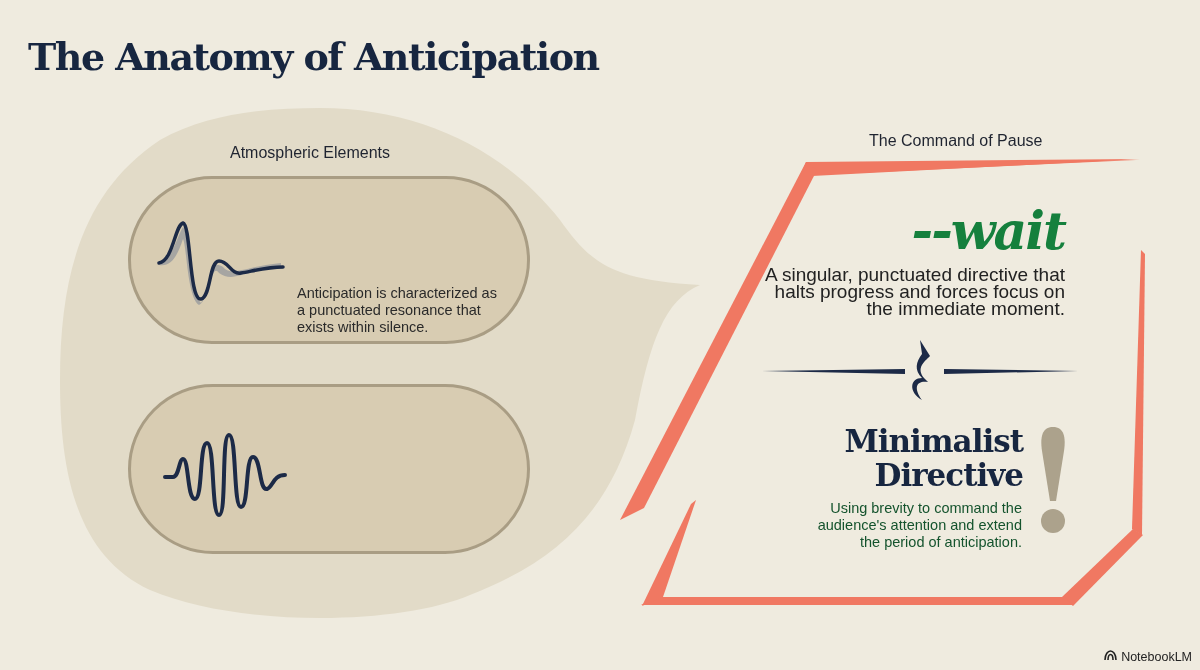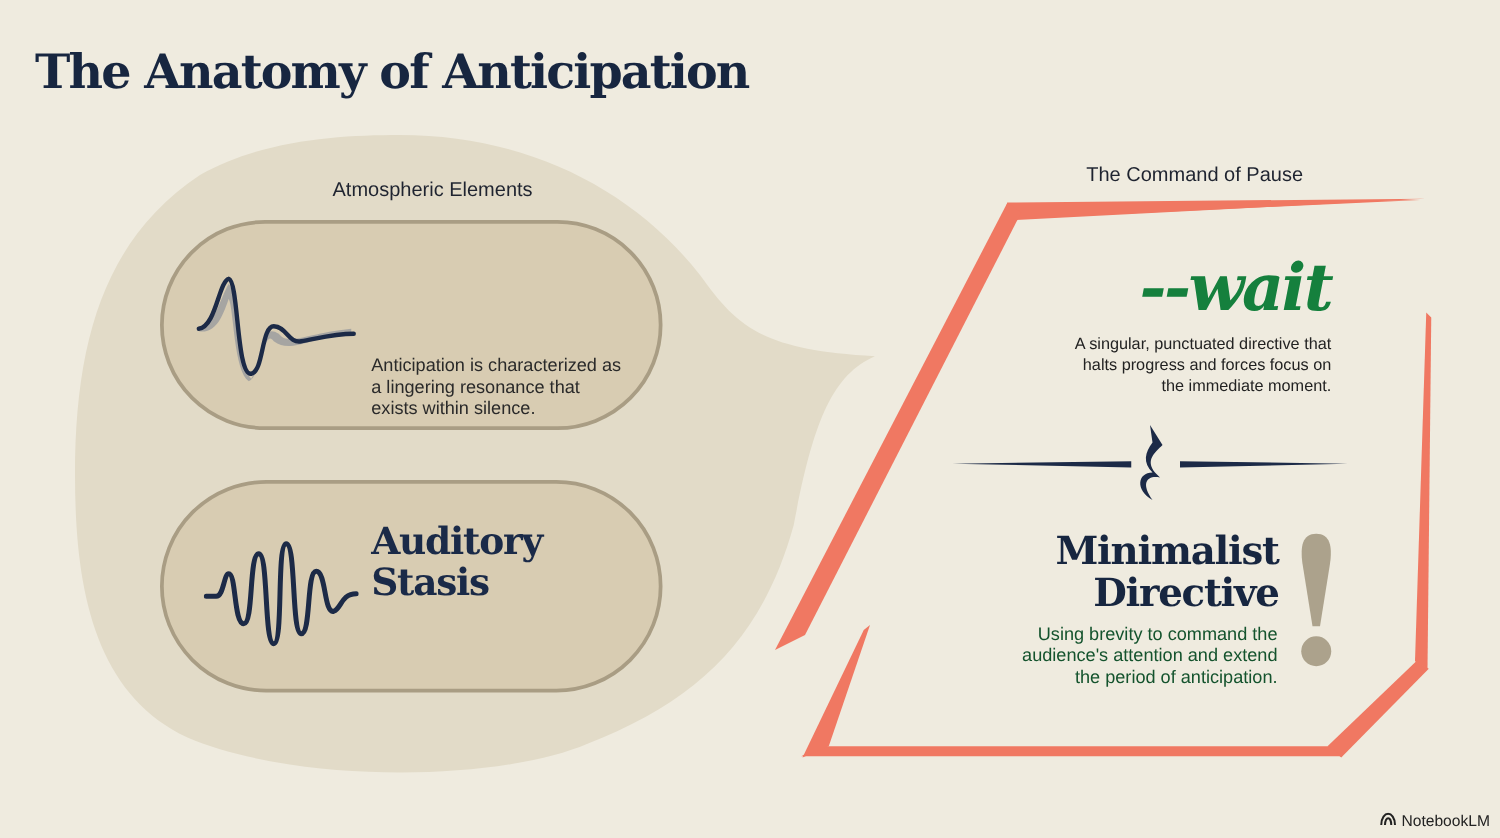--- a/index.html
+++ b/index.html
@@ -52,21 +52,21 @@
     .wait {
       position:absolute; right:135px; top:200px;
       font-family:"DejaVu Serif", serif;
       font-weight:bold; font-style:italic;
       font-size:52px; letter-spacing:-2px;
       color:#15803d;
     }
     .wait-desc {
       position:absolute; right:135px; top:266px;
       text-align:right;
-      font-size:13px; line-height:17px;
+      font-size:19px; line-height:17px;
       color:#222; white-space:pre-line;
     }
     .divider { position:absolute; }
     .min-title {
       position:absolute; right:177px; top:424px;
       text-align:right;
       font-family:"DejaVu Serif", serif;
       font-weight:bold;
       font-size:31px; line-height:34px;
       letter-spacing:-1px;
@@ -104,38 +104,36 @@
   <polygon points="806,162 1140,159 812,176 801,176" fill="#f07862"></polygon>
   <polygon points="806,162 817,170 644,508 620,520" fill="#f07862"></polygon>
   <polygon points="1141,250 1145,254 1142,535 1132,529" fill="#f07862"></polygon>
   <polygon points="1133,529 1143,535 1073,606 1062,597" fill="#f07862"></polygon>
   <polygon points="656,597 1064,597 1073,605 641,605" fill="#f07862"></polygon>
   <polygon points="691,504 696,500 663,597 642,606" fill="#f07862"></polygon>
 </svg>
 
 <h1 class="title">The Anatomy of Anticipation</h1>
 
-<div class="section-label" style="left:230px;top:144px;margin-left:36px;">Atmospheric Elements</div>
+<div class="section-label" style="left:230px;top:144px;">Atmospheric Elements</div>
 
 <div class="pill" style="left:128px;top:176px;width:402px;height:168px;">
   <svg class="icon" style="left:26px;top:38px;" width="128" height="88" viewBox="0 0 128 88">
     <path d="M2 48 C 14 44, 20 20, 26 10 C 34 20, 30 70, 44 86 C 54 70, 50 40, 66 50 C 74 60, 86 50, 124 46 L 124 50 C 86 54, 76 66, 62 56 C 54 44, 52 84, 42 88 C 30 80, 30 30, 26 22 C 20 40, 14 50, 2 48 Z" fill="#7e8595" opacity="0.55"></path>
     <path d="M2 46 C 16 44, 18 8, 26 6 C 34 8, 32 84, 44 82 C 54 80, 52 44, 62 44 C 72 44, 74 58, 84 56 C 96 54, 110 50, 126 50" fill="none" stroke="#1c2a47" stroke-width="3.5" stroke-linecap="round"></path>
   </svg>
   <p style="left:166px;top:106px;">Anticipation is characterized as
-a lingering resonance that
+a punctuated resonance that
 exists within silence.</p>
 </div>
 
 <div class="pill" style="left:128px;top:384px;width:402px;height:170px;">
   <svg class="icon" style="left:32px;top:42px;" width="124" height="92" viewBox="0 0 124 92">
     <path d="M2 48 L 10 48 C 16 48, 16 30, 20 30 C 26 30, 24 70, 32 70 C 40 70, 36 14, 44 14 C 52 14, 48 86, 56 86 C 64 86, 58 6, 66 6 C 74 6, 70 78, 78 78 C 86 78, 82 28, 90 28 C 98 28, 96 62, 104 60 C 110 58, 110 46, 122 46" fill="none" stroke="#1c2a47" stroke-width="4" stroke-linecap="round" stroke-linejoin="round"></path>
   </svg>
-  <h2 style="left:166px;top:30px;">Auditory
-Stasis</h2>
 </div>
 
 <div class="section-label" style="left:869px;top:132px;">The Command of Pause</div>
 
 <div class="wait">--wait</div>
 <div class="wait-desc">A singular, punctuated directive that
 halts progress and forces focus on
 the immediate moment.</div>
 
 <svg class="divider" style="left:760px;top:338px;" width="320" height="64" viewBox="0 0 320 64">

